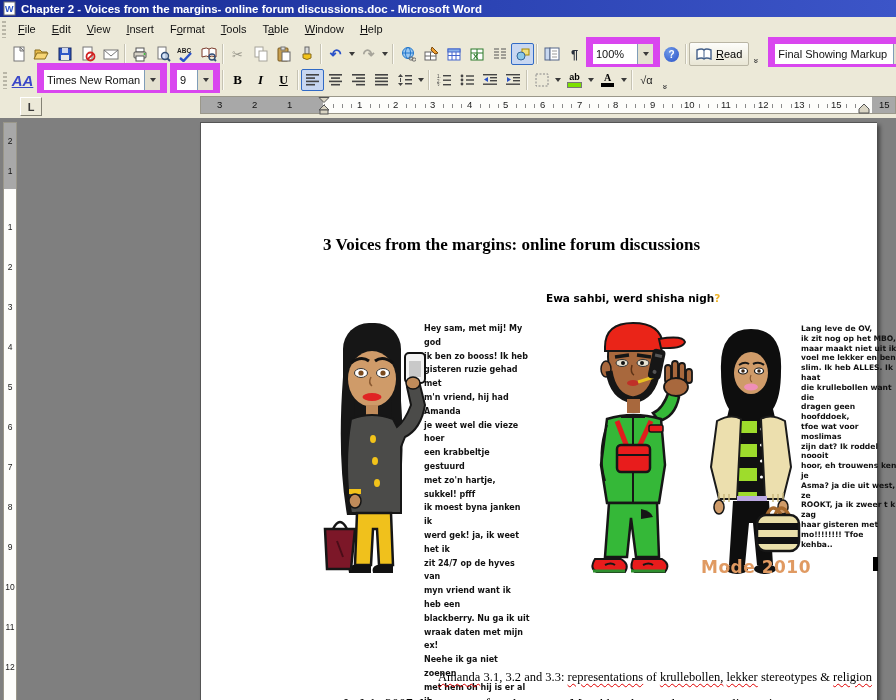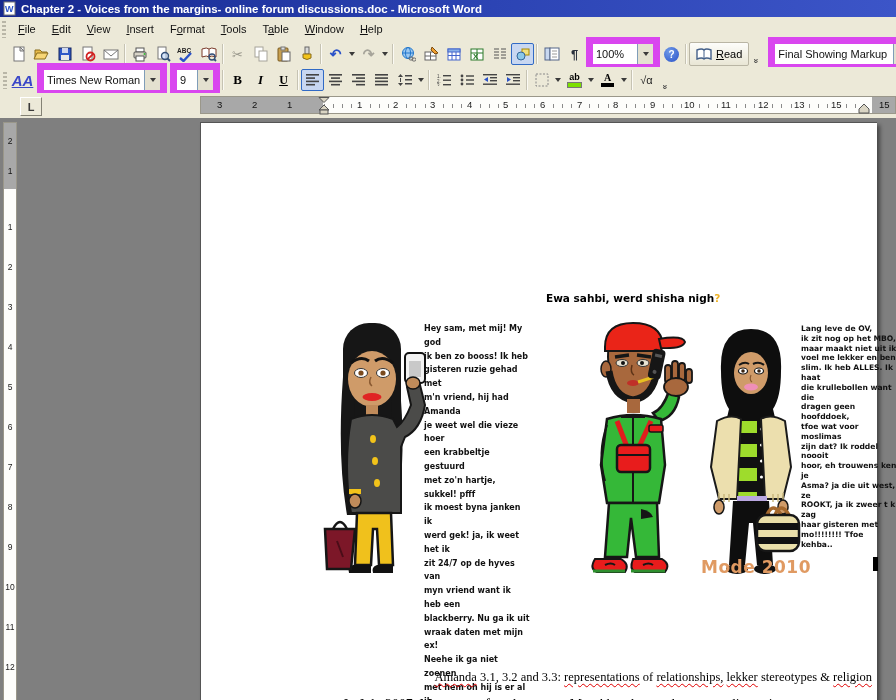--- a/index.html
+++ b/index.html
@@ -532,20 +532,21 @@
     <span class="vn" style="top:300px">6</span>
     <span class="vn" style="top:340px">7</span>
     <span class="vn" style="top:380px">8</span>
     <span class="vn" style="top:420px">9</span>
     <span class="vn" style="top:460px">10</span>
     <span class="vn" style="top:500px">11</span>
     <span class="vn" style="top:540px">12</span>
   </div>
 
   <div class="page">
+    <div class="heading">3 Voices from the margins: online forum discussions</div>
 
     <div class="bubble-title"><span>Ewa sahbi, werd shisha nigh</span><i>?</i></div>
 
     <svg class="figsvg" style="left:112px;top:194px" width="126" height="262" viewBox="0 0 126 262">
       <rect x="30" y="6" width="58" height="150" rx="26" fill="#161616"></rect>
       <path d="M30 60 Q24 140 34 198 L48 198 Q40 130 42 70 Z" fill="#161616"></path>
       <path d="M86 60 Q94 140 84 190 L72 190 Q80 130 78 70 Z" fill="#161616"></path>
       <ellipse cx="59" cy="62" rx="24" ry="28" fill="#cf9b69"></ellipse>
       <path d="M38 46 Q48 38 56 44" stroke="#111" stroke-width="3" fill="none"></path>
       <path d="M62 44 Q70 38 80 46" stroke="#111" stroke-width="3" fill="none"></path>
@@ -689,21 +690,21 @@
 Asma? ja die uit west, ze
 ROOKT, ja ik zweer t k zag
 haar gisteren met
 mo!!!!!!!! Tfoe kehba..</div>
 
     <div class="modelabel">Mode 2010</div>
     <div class="anchor-mark"></div>
 
     <div class="caption">
       <div>
-        <span class="sq-red">Amanda</span><span> 3.1, 3.2 and 3.3: </span><span class="sq-red">representations</span><span> of </span><span class="sq-red">relationships,</span><span> </span><span class="sq-red">lekker</span><span> stereotypes &amp; </span><span class="sq-red">religion</span>
+        <span class="sq-red">Amanda</span><span> 3.1, 3.2 and 3.3: </span><span class="sq-red">representations</span><span> of </span><span class="sq-red">krullebollen,</span><span> </span><span class="sq-red">lekker</span><span> stereotypes &amp; </span><span class="sq-red">religion</span>
       </div>
       
     </div>
 
     <div class="bodyline">
       <span>In July 2007, </span><span class="sq-red">Mocro_s</span><span>, a female user on Marokko.nl started two new discussion</span>
     </div>
   </div>
 </div>
 

